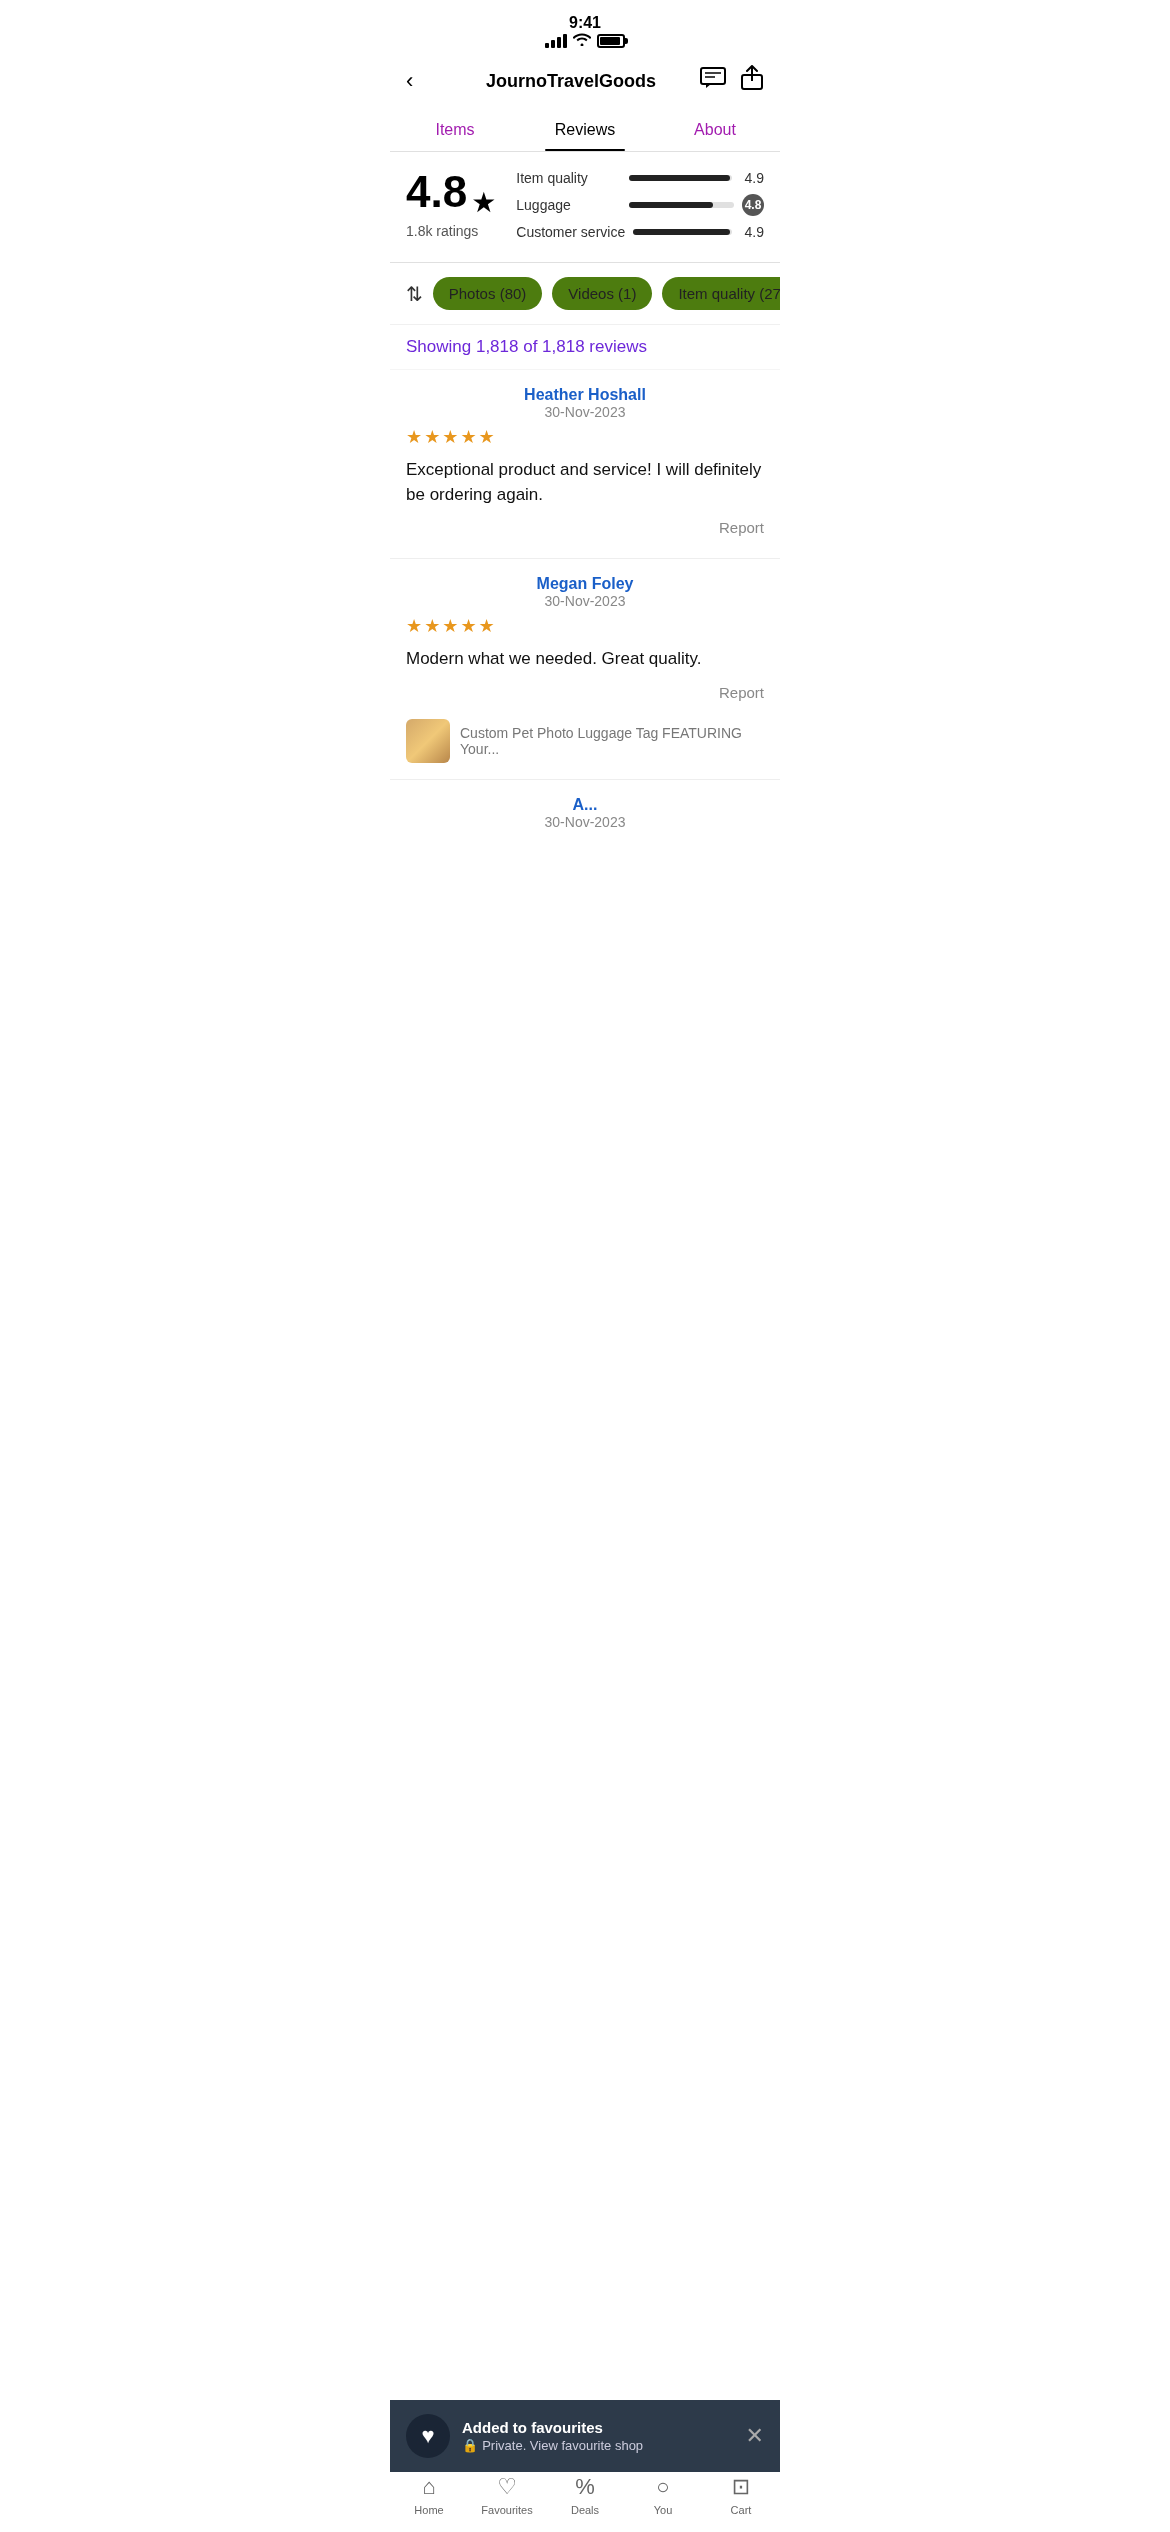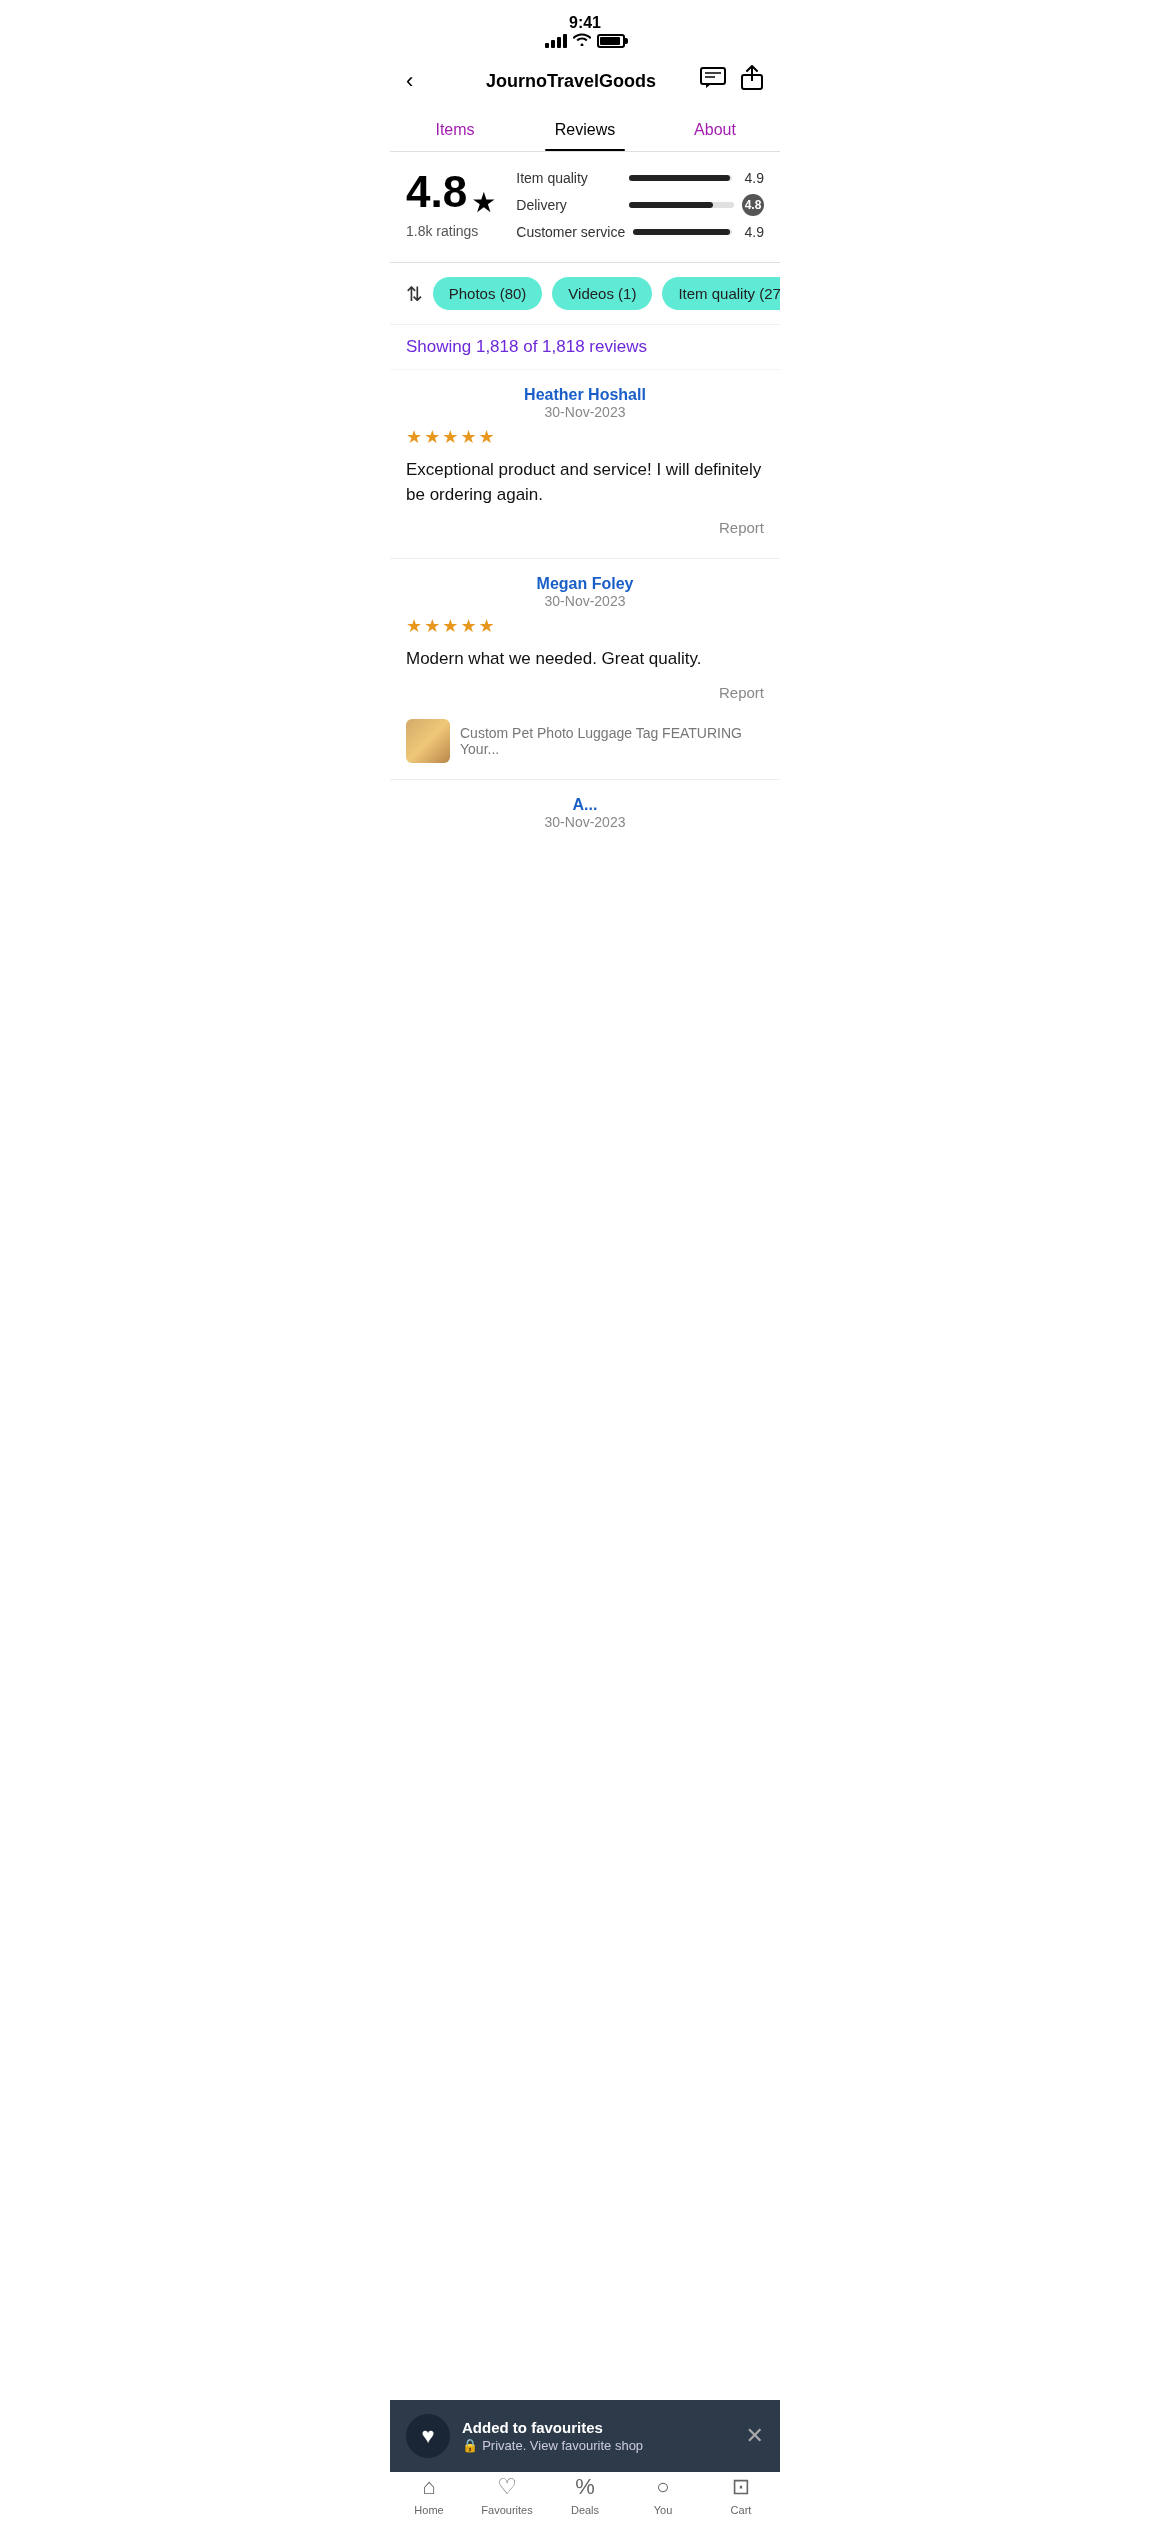--- a/index.html
+++ b/index.html
@@ -172,21 +172,21 @@
       display: flex;
       align-items: center;
       padding: 14px 16px;
       gap: 10px;
       overflow-x: auto;
       border-bottom: 1px solid #f0f0f0;
     }
     .filter-bar::-webkit-scrollbar { display: none; }
     .sort-icon { font-size: 20px; cursor: pointer; flex-shrink: 0; color: #333; }
     .filter-chip {
-      background: #5eead4;
+      background: #4d7c0f;
       border-radius: 20px;
       padding: 8px 16px;
       font-size: 15px;
       color: #222;
       white-space: nowrap;
       cursor: pointer;
       font-weight: 500;
       flex-shrink: 0;
     }
 
@@ -364,21 +364,21 @@
   </div>
   <div class="rating-bars">
     <div class="rating-row">
       <span class="rating-label">Item quality</span>
       <div class="bar-track">
         <div class="bar-fill" style="width: 98%"></div>
       </div>
       <span class="rating-value">4.9</span>
     </div>
     <div class="rating-row">
-      <span class="rating-label">Delivery</span>
+      <span class="rating-label">Luggage</span>
       <div class="bar-track">
         <div class="bar-fill" style="width: 80%"></div>
       </div>
       <span class="delivery-badge">4.8</span>
     </div>
     <div class="rating-row">
       <span class="rating-label">Customer service</span>
       <div class="bar-track">
         <div class="bar-fill" style="width: 98%"></div>
       </div>

